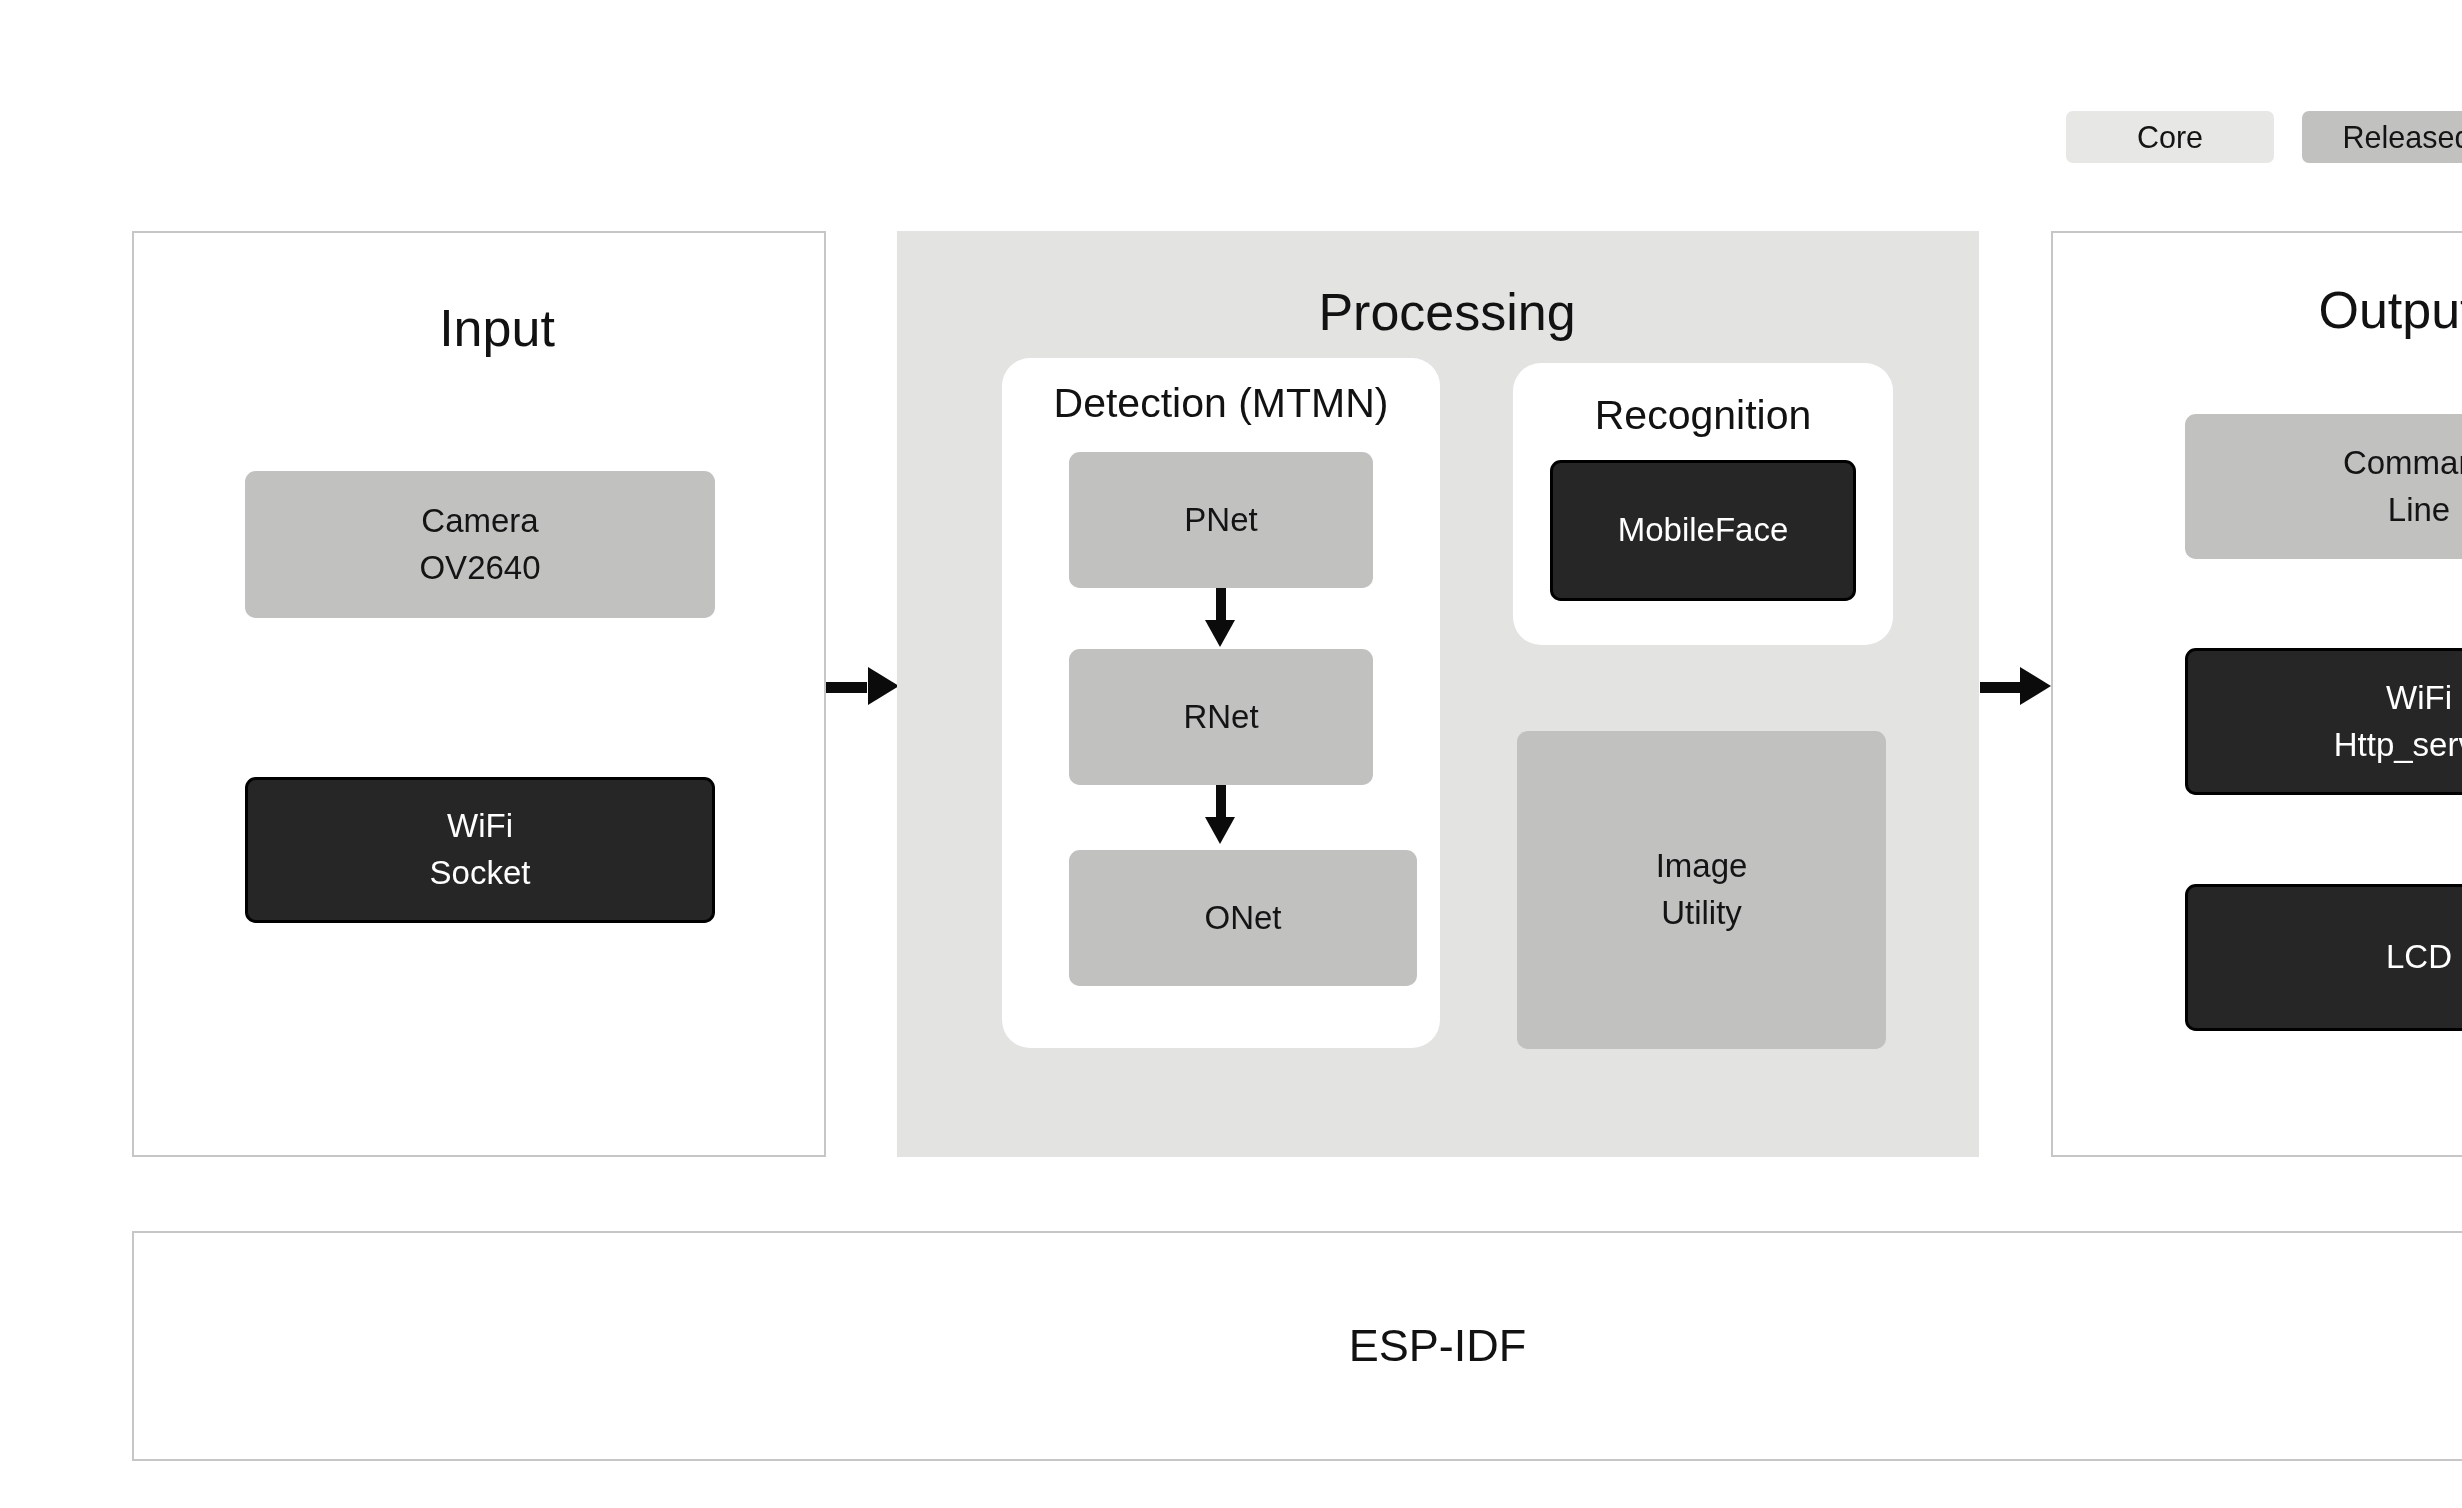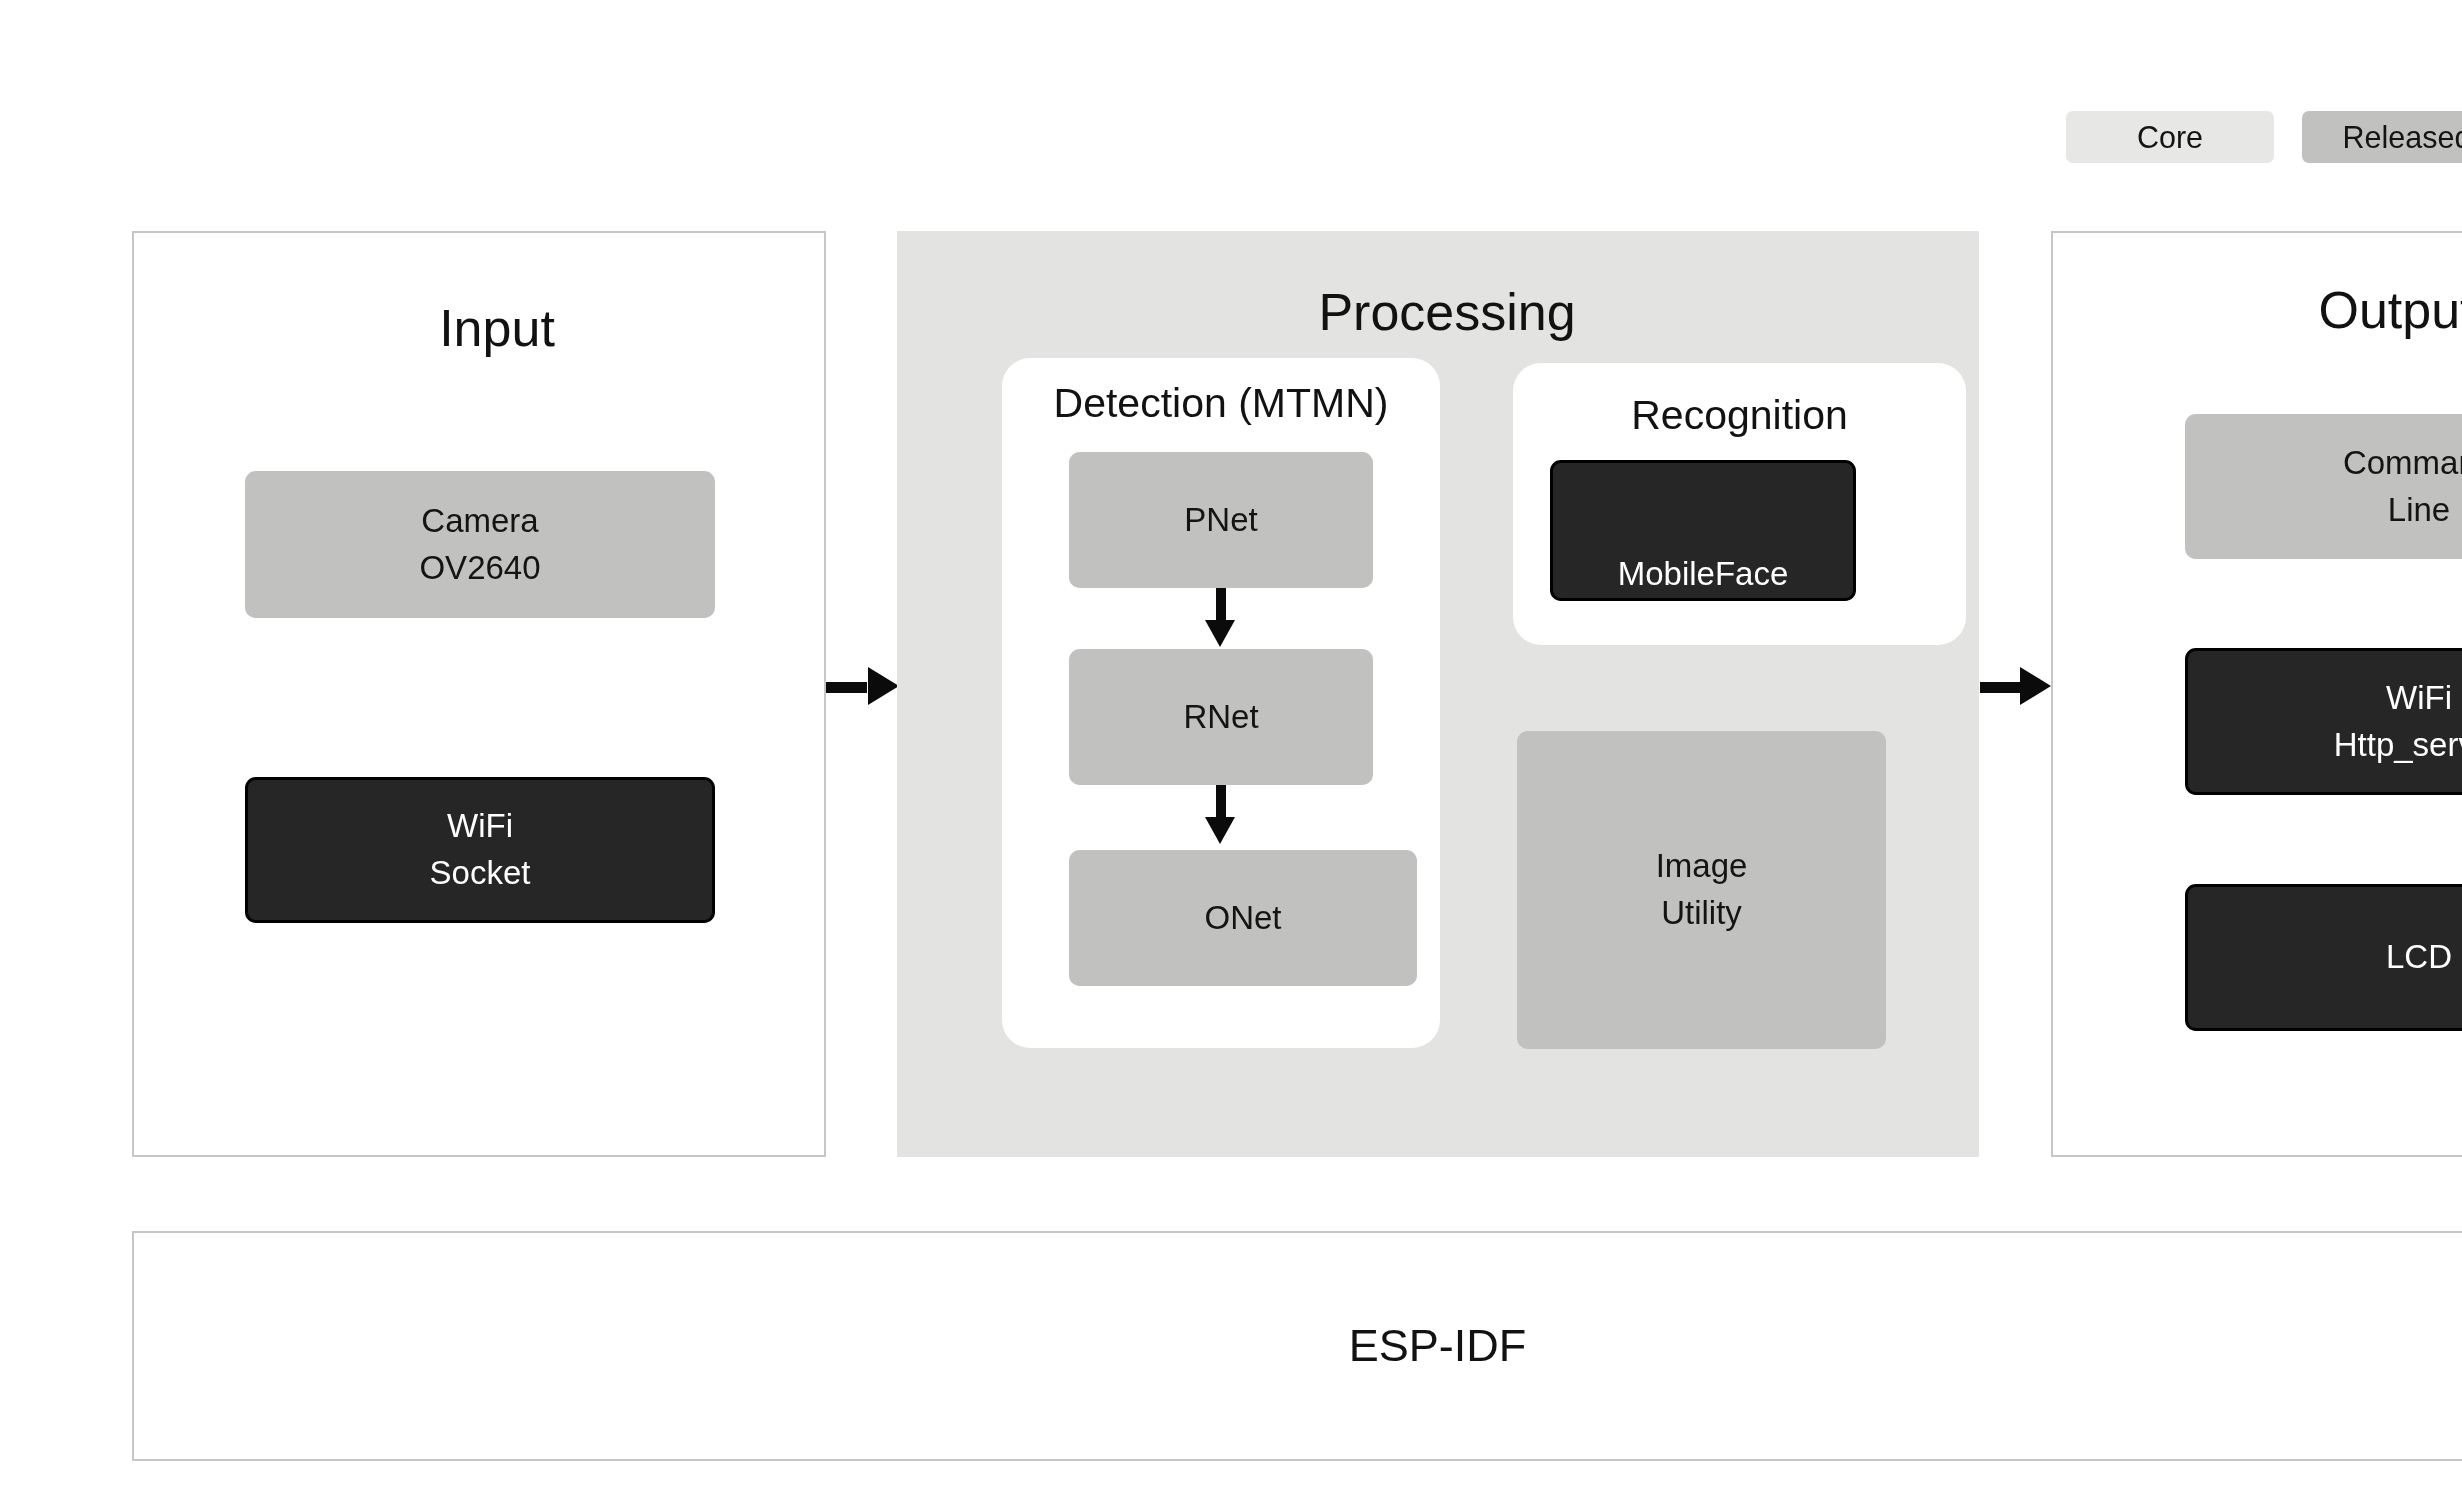--- a/index.html
+++ b/index.html
@@ -83,23 +83,23 @@
       </div>
       <div>
         <div class="abs shaft" style="left:214px;top:427px;width:9.8px;height:32.5px;"></div>
         <div class="abs head-down" style="left:203px;top:459px;"></div>
       </div>
       <div class="abs node released" style="left:67px;top:492px;width:348px;height:136px;">
         <span>ONet</span>
       </div>
     </div>
 
-    <div class="abs group" style="left:616px;top:132px;width:453px;height:282px;">
+    <div class="abs group" style="left:616px;top:132px;width:380px;height:282px;">
       <h3 class="group-title" style="top:28.6px;margin:0;font-weight:400;">Recognition</h3>
-      <div class="abs node developing" style="left:37px;top:97px;width:306px;height:141px;justify-content:flex-end;">
+      <div class="abs node developing" style="left:37px;top:97px;width:306px;height:141px;">
         <span>MobileFace</span>
       </div>
     </div>
 
     <div class="abs node released" style="left:620px;top:500px;width:369px;height:318px;">
       <span>Image</span>
       <span>Utility</span>
     </div>
   </section>
 

